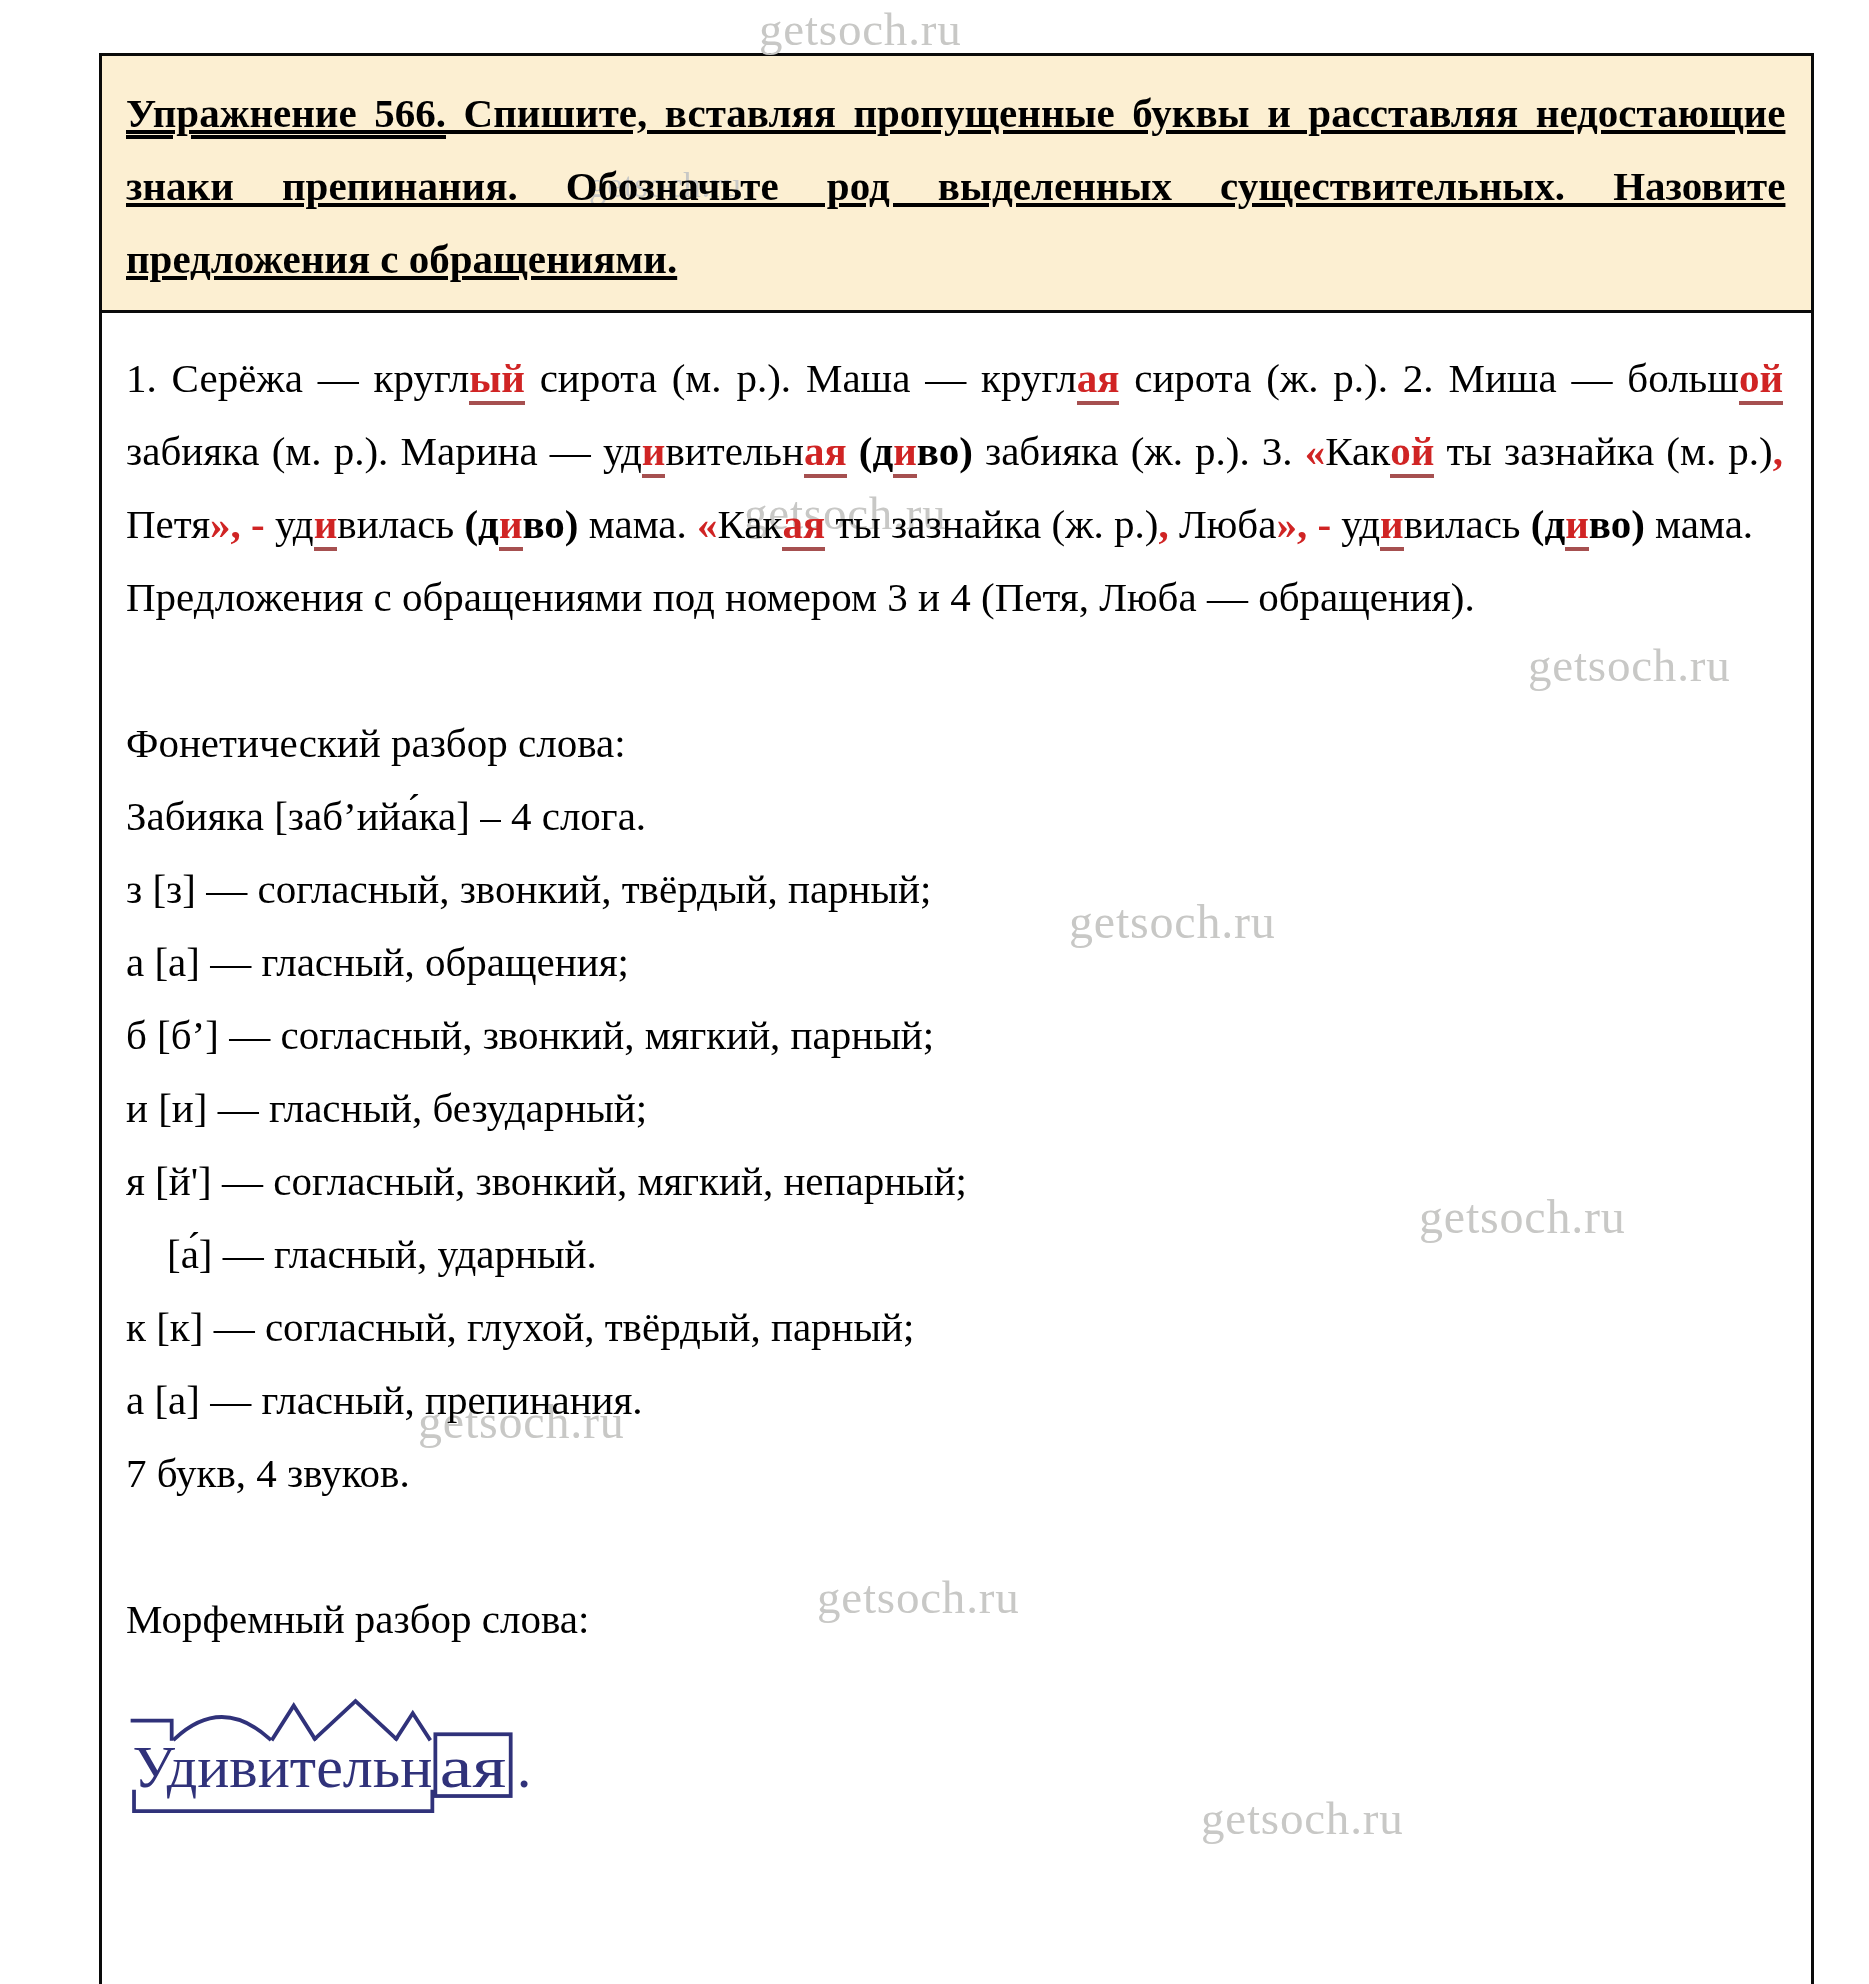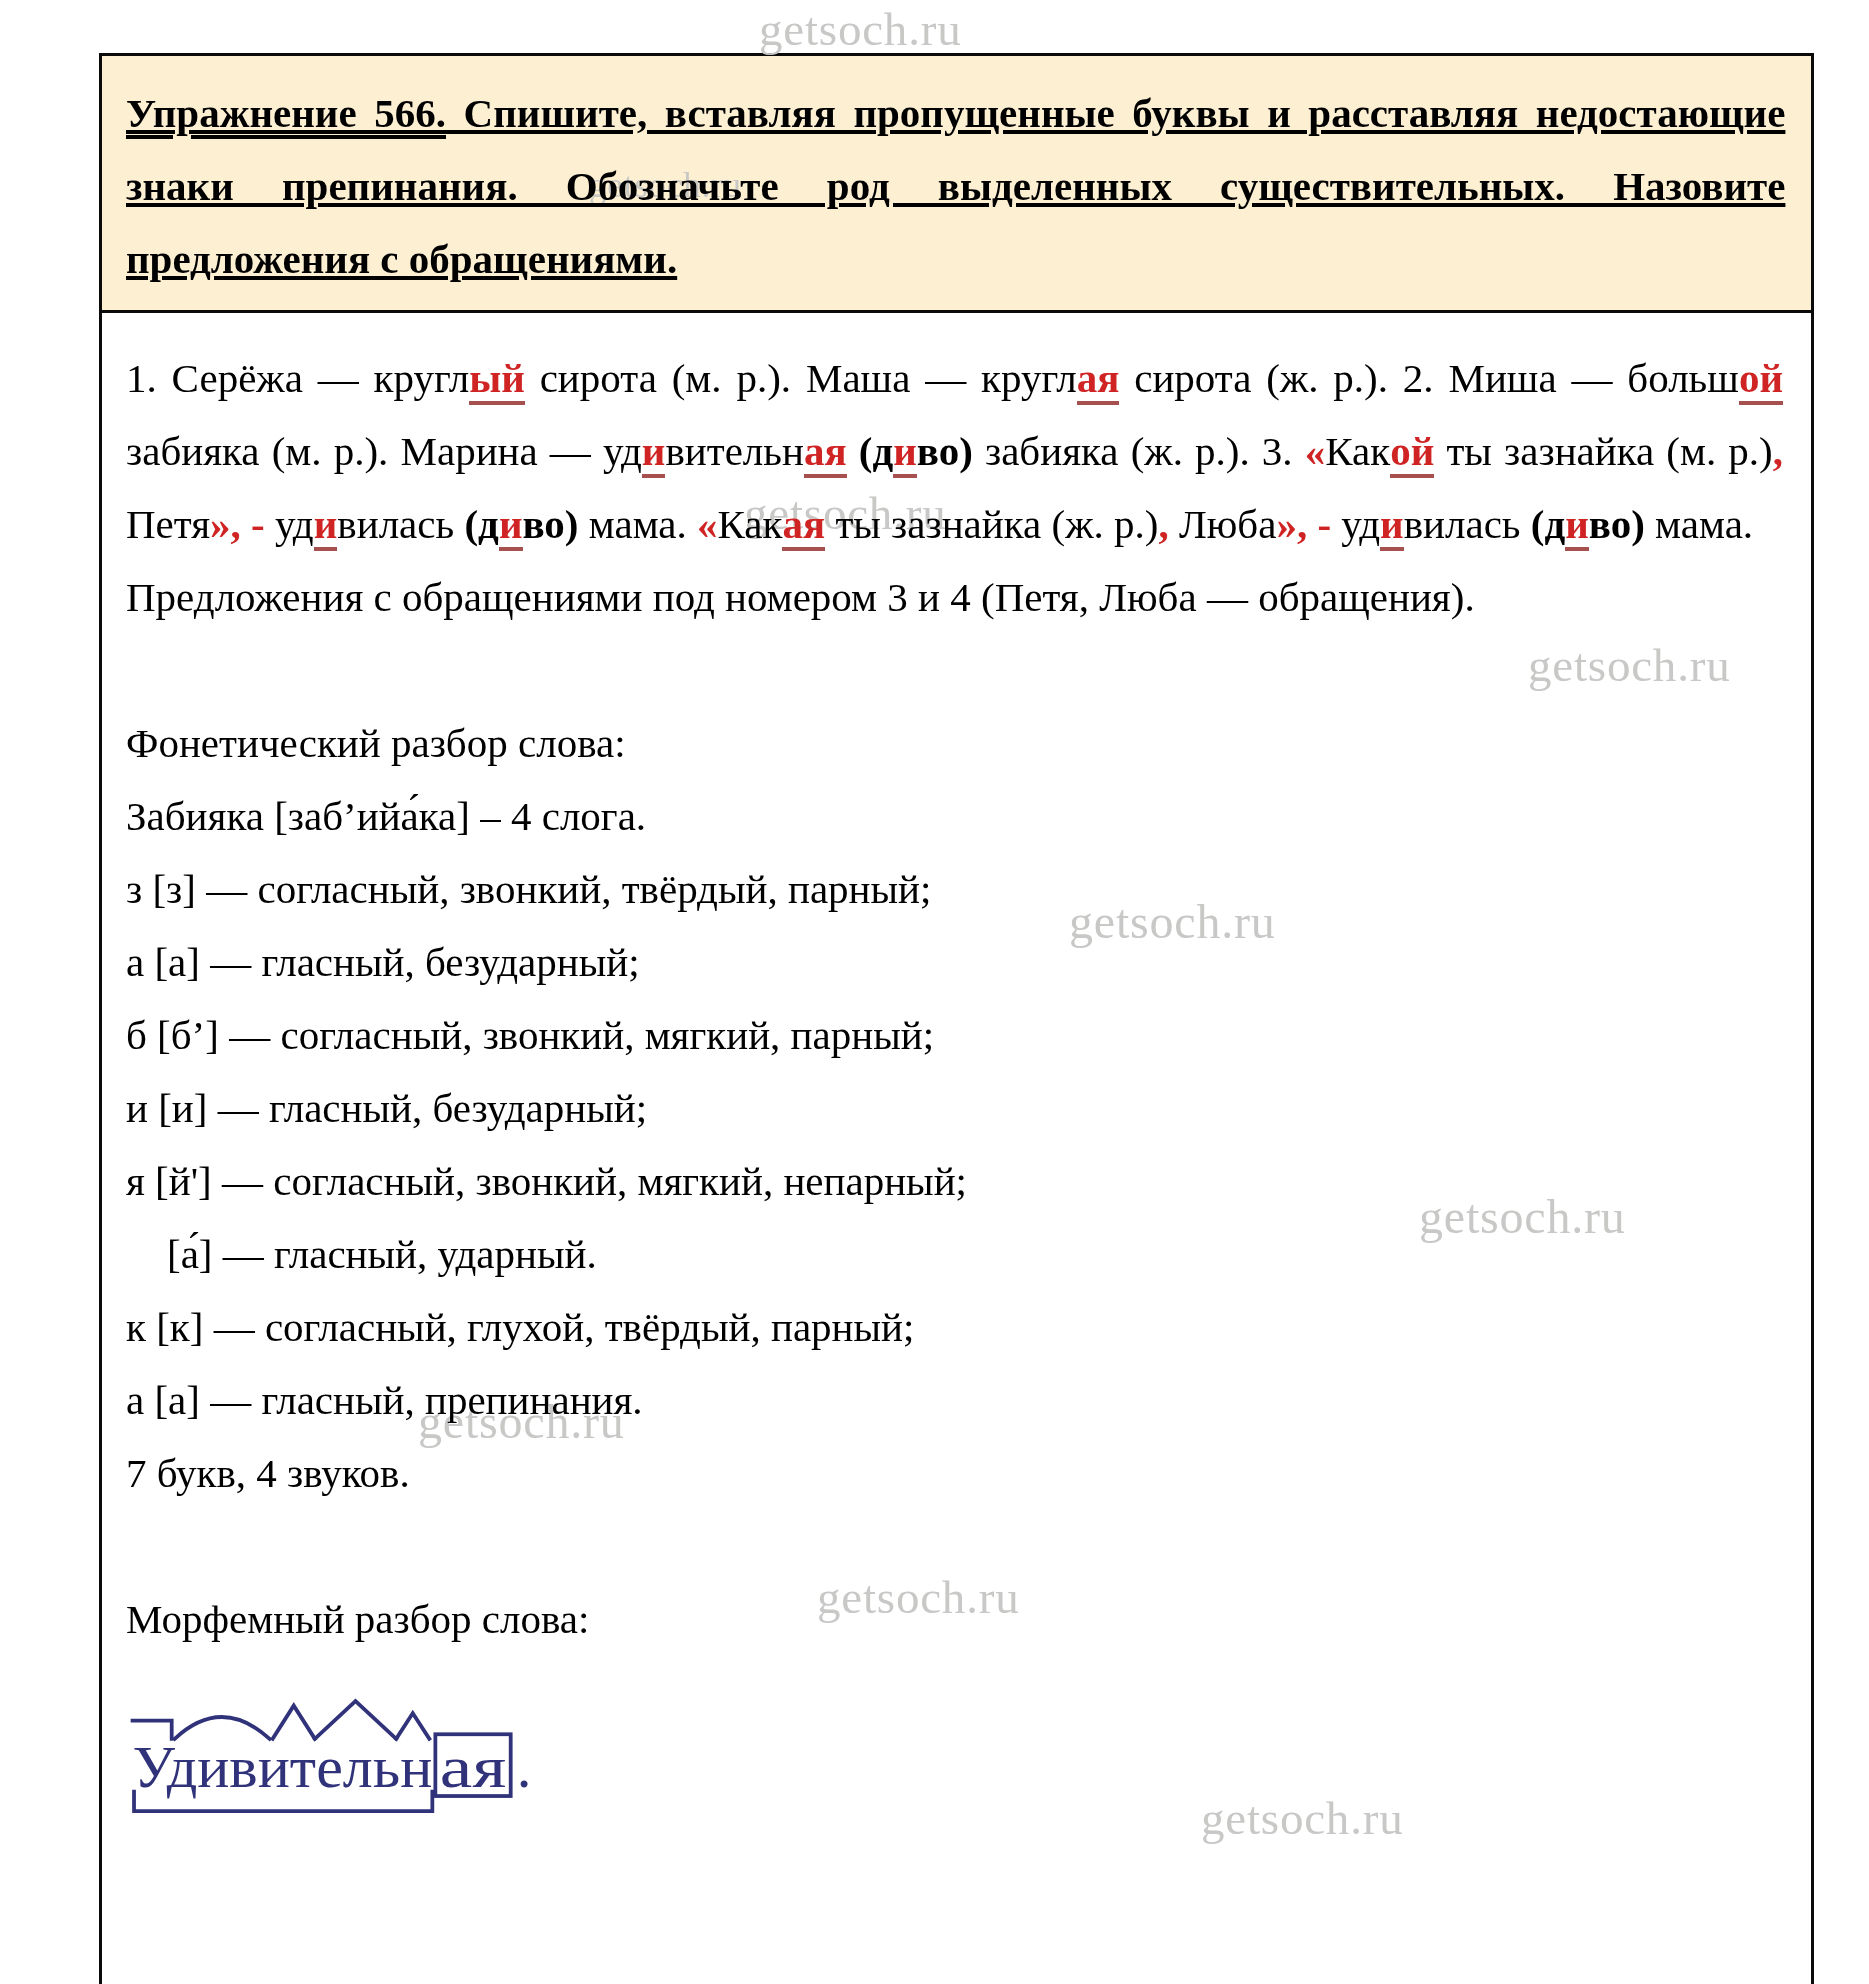--- a/index.html
+++ b/index.html
@@ -77,21 +77,21 @@
 
       <p class="just"><span>1. Серёжа — кругл</span><span class="hl">ый</span><span> сирота (м. р.). Маша — кругл</span><span class="hl">ая</span><span> сирота (ж. р.). 2. Миша — больш</span><span class="hl">ой</span><span> забияка (м. р.). Марина — уд</span><span class="hl">и</span><span>вительн</span><span class="hl">ая</span><span> </span><span class="b">(д</span><span class="hl">и</span><span class="b">во)</span><span> забияка (ж. р.). 3. </span><span class="rp">«</span><span>Как</span><span class="hl">ой</span><span> ты зазнайка (м. р.)</span><span class="rp">,</span><span> Петя</span><span class="rp">», -</span><span> уд</span><span class="hl">и</span><span>вилась </span><span class="b">(д</span><span class="hl">и</span><span class="b">во)</span><span> мама. </span><span class="rp">«</span><span>Как</span><span class="hl">ая</span><span> ты зазнайка (ж. р.)</span><span class="rp">,</span><span> Люба</span><span class="rp">», -</span><span> уд</span><span class="hl">и</span><span>вилась </span><span class="b">(д</span><span class="hl">и</span><span class="b">во)</span><span> мама.</span></p>
 
       <p>Предложения с обращениями под номером 3 и 4 (Петя, Люба — обращения).</p>
 
       <p class="gap-top">Фонетический разбор слова:</p>
       <p>Забияка [заб’ийа́ка] – 4 слога.</p>
 
       <div>
           <p>з [з] — согласный, звонкий, твёрдый, парный;</p>
-          <p>а [а] — гласный, безударный;</p>
+          <p>а [а] — гласный, обращения;</p>
           <p>б [б’] — согласный, звонкий, мягкий, парный;</p>
           <p>и [и] — гласный, безударный;</p>
           <p>я [й'] — согласный, звонкий, мягкий, непарный;</p>
           <p>&nbsp;&nbsp;&nbsp;&nbsp;[а́] — гласный, ударный.</p>
           <p>к [к] — согласный, глухой, твёрдый, парный;</p>
           <p>а [а] — гласный, препинания.</p>
         </div>
 
       <p>7 букв, 4 звуков.</p>
 

